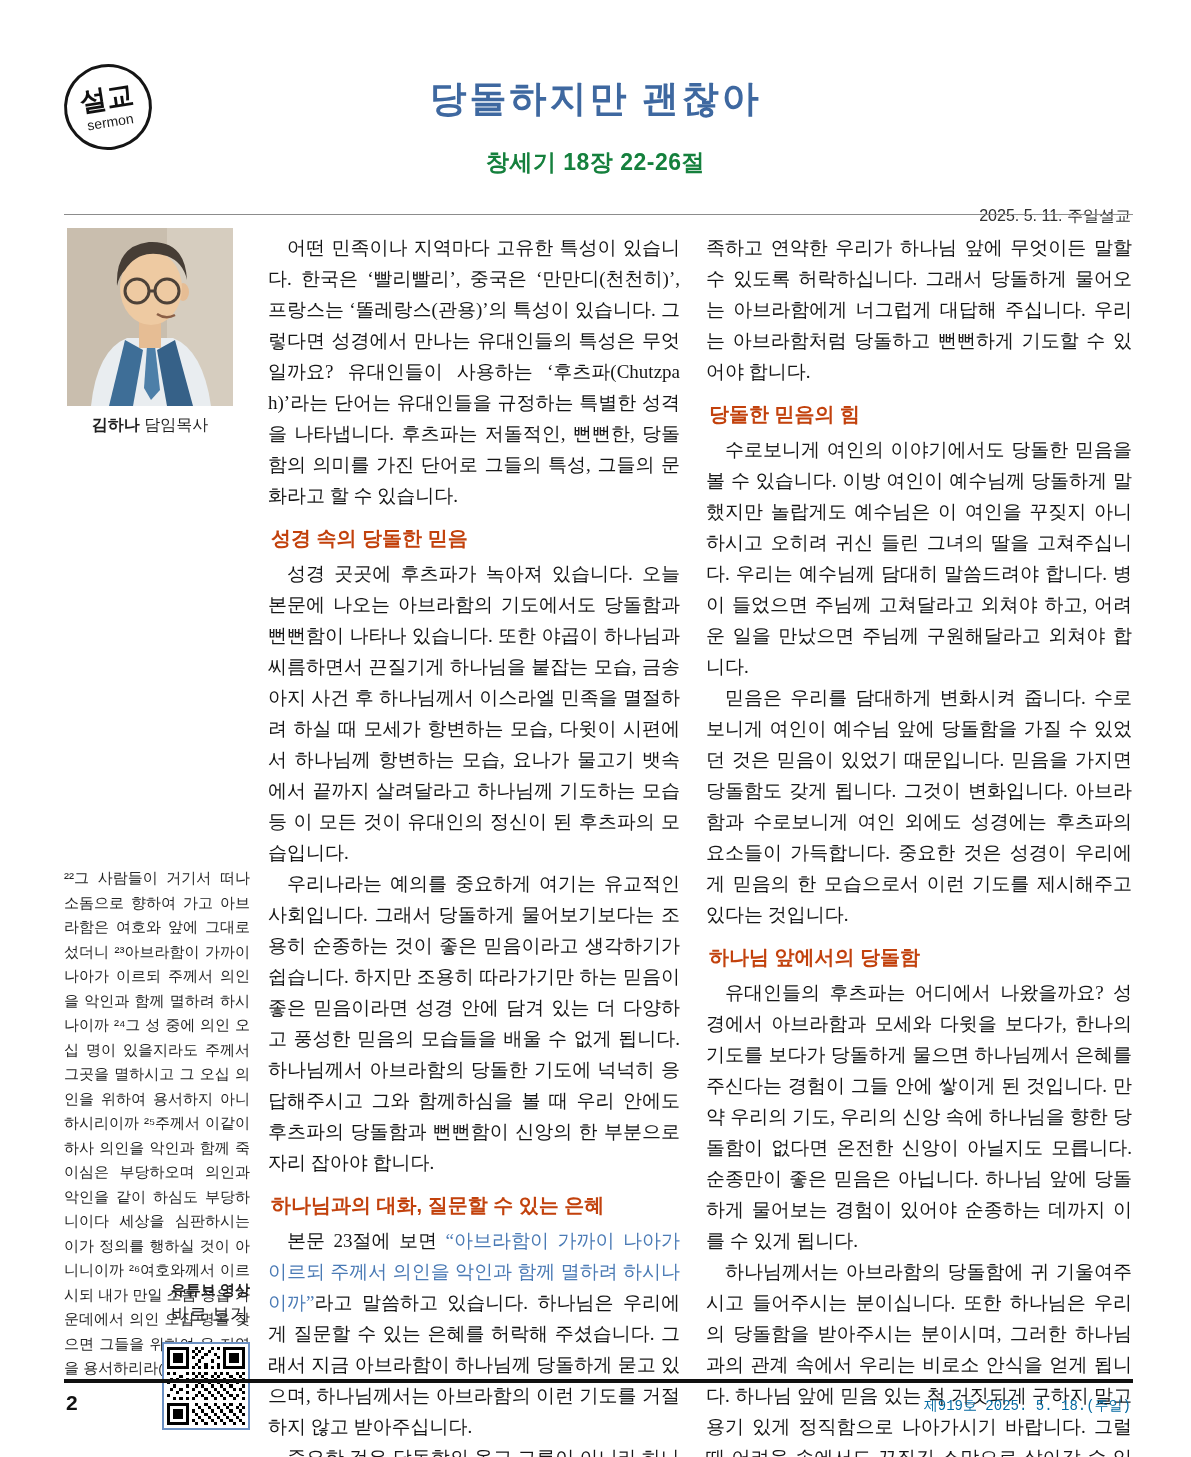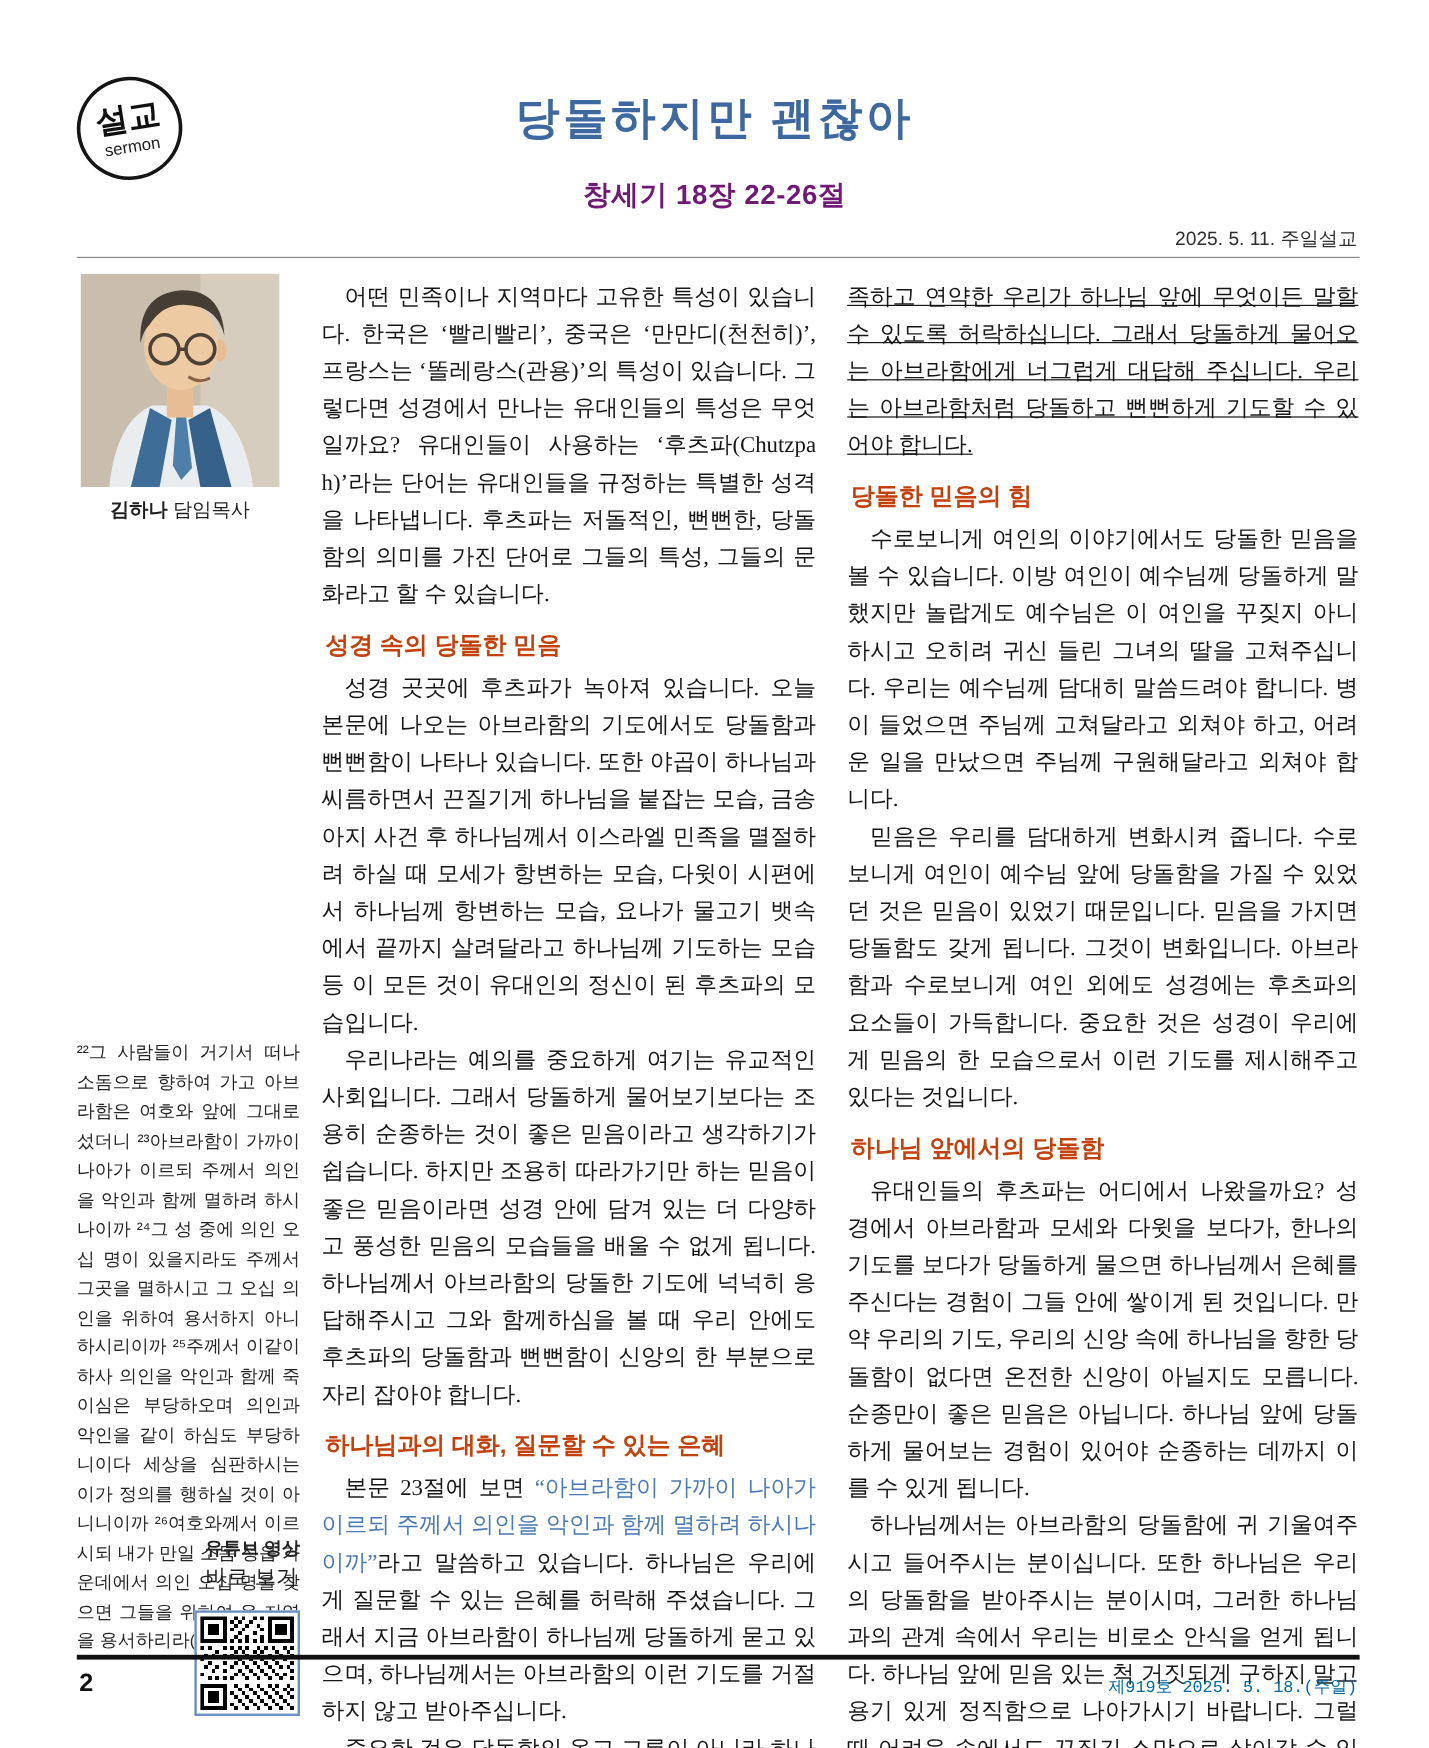--- a/index.html
+++ b/index.html
@@ -20,25 +20,25 @@
   .stamp-main { font-size:27px; font-weight:700; color:#101010; line-height:1.05; }
   .stamp-sub  { font-size:14px; color:#1d1d1d; margin-top:1px; }
 
   .doc-title {
     position:absolute; left:0; right:0; top:74px; text-align:center;
     font-size:37px; font-weight:700; color:#3e68a0; letter-spacing:3px;
     font-family:"Liberation Serif","DejaVu Serif",serif;
   }
   .doc-subtitle {
     position:absolute; left:0; right:0; top:147px; text-align:center;
-    font-size:23px; font-weight:700; color:#701a75;
+    font-size:23px; font-weight:700; color:#15803d;
     font-family:"Liberation Sans","DejaVu Sans",sans-serif; letter-spacing:0.5px;
   }
   .doc-date {
-    position:absolute; right:60px; top:189px; font-size:16px; color:#2e2e2e;
+    position:absolute; right:60px; top:206px; font-size:16px; color:#2e2e2e;
     font-family:"Liberation Sans","DejaVu Sans",sans-serif;
     margin-left:43px;
   }
   .header-rule { position:absolute; left:64px; right:58px; top:214px; border-top:1.5px solid #8c8c8c; }
 
   
   .rail { position:absolute; left:64px; top:228px; width:186px; }
   .photo-frame { width:166px; height:178px; margin-left:3px; overflow:hidden; }
   .photo-caption {
     width:166px; margin-left:3px; margin-top:9px; text-align:center;
@@ -69,21 +69,21 @@
   .qr-box svg { width:100%; height:100%; display:block; }
 
   
   .col {
     position:absolute; top:232px; font-size:19px; line-height:31px;
     text-align:justify; word-break:break-all; color:#161616;
   }
   .col-1 { left:268px; width:412px; }
   .col-2 { left:706px; width:426px; }
   .col p { margin:0; text-indent:19px; }
-  .col p.noindent { text-indent:0;text-decoration:underline; }
+  .col p.noindent { text-indent:0; }
   .sec-heading {
     font-family:"Liberation Sans","DejaVu Sans",sans-serif;
     font-size:20px; font-weight:700; color:#c2410c;
     margin:15px 0 7px 3px; line-height:1.25; text-indent:0; text-align:left;
   }
   .quote { color:#4a7ab5; }
 
   
   .footer-rule { position:absolute; left:64px; right:58px; top:1379px; border-top:4px solid #101010; }
   .page-num {

